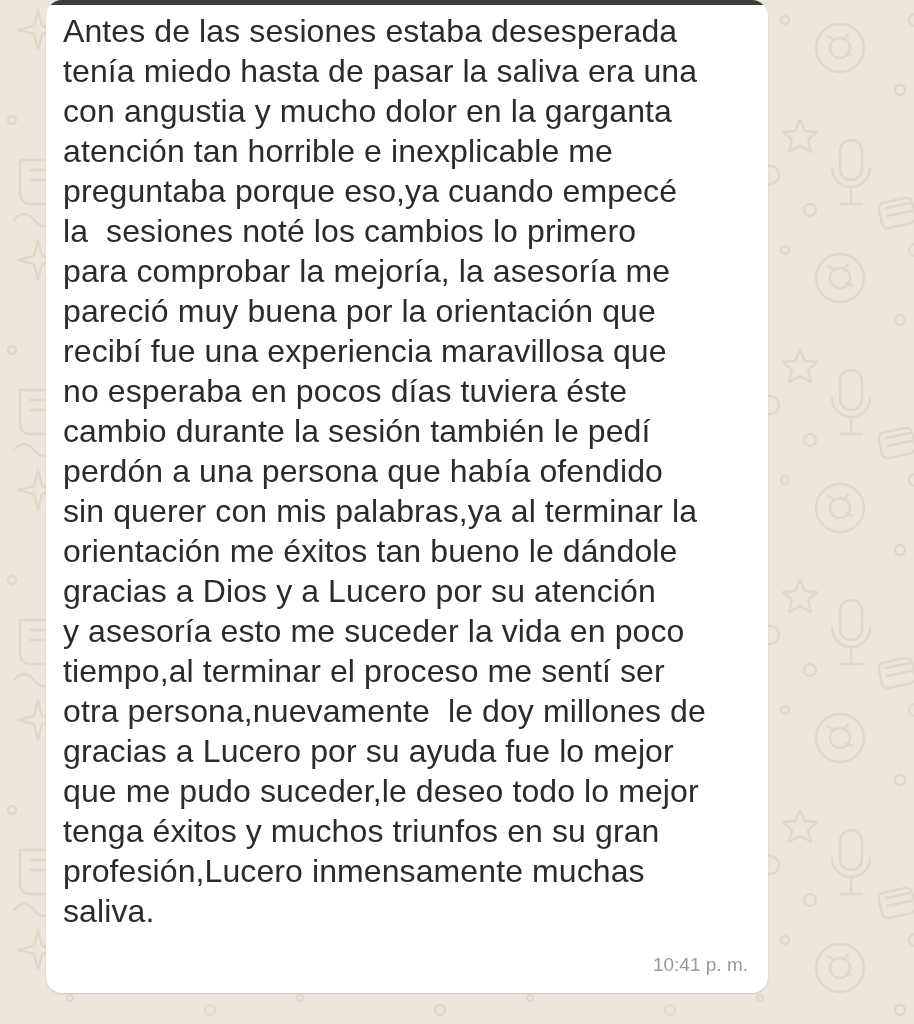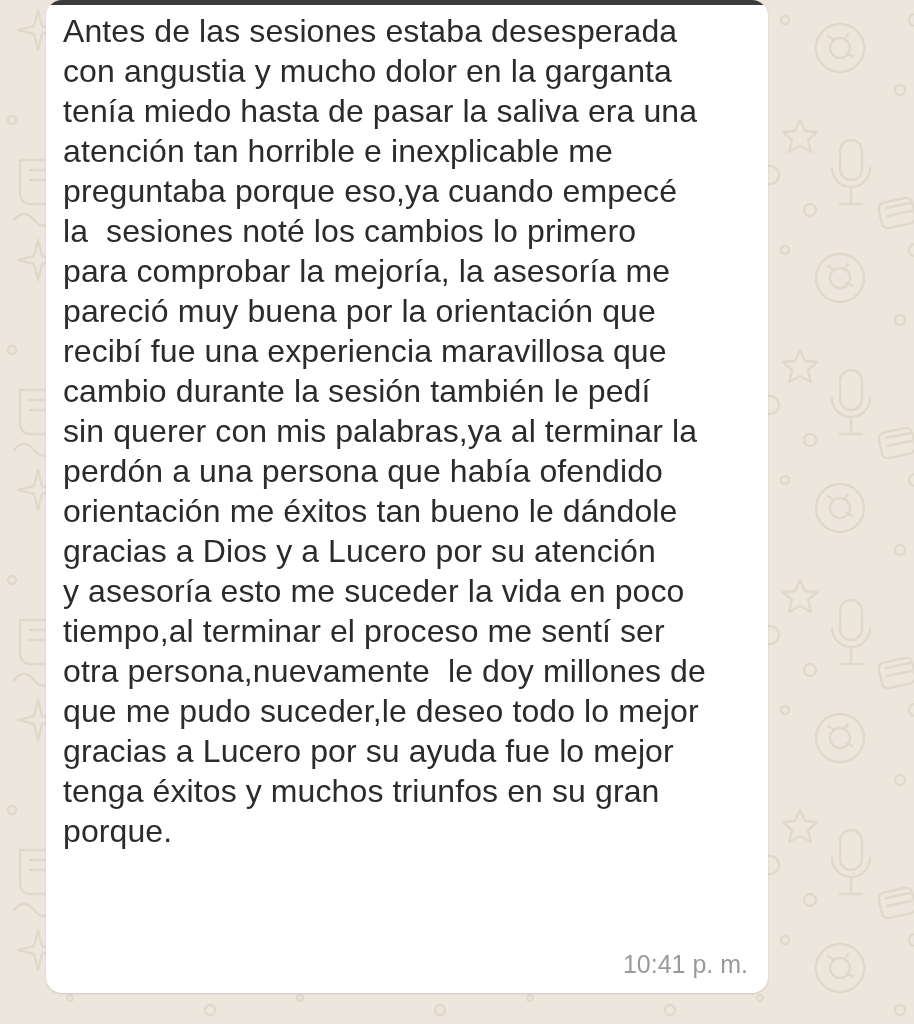--- a/index.html
+++ b/index.html
@@ -50,21 +50,21 @@
   }
   .msg-line{
     white-space:pre;
     height:40px;
   }
   .timestamp{
     position:absolute;
     right:20px;
     bottom:16px;
     color:var(--timestamp);
-    font-size:25px;
+    font-size:19px;
     line-height:25px;
     white-space:pre;
   }
 </style>
 </head>
 <body>
 
 <div class="screen">
 
   <svg class="wallpaper" xmlns="http://www.w3.org/2000/svg" width="914" height="1024">
@@ -100,37 +100,39 @@
         <circle class="dd" cx="225" cy="20" r="6"></circle>
       </pattern>
     </defs>
     <rect x="0" y="0" width="914" height="1024" fill="url(#doodlePat)" opacity="0.85"></rect>
   </svg>
 
   <div class="bubble">
     <div class="crop-strip"></div>
     <div class="msg-text">
         <div class="msg-line">Antes de las sesiones estaba desesperada</div>
+        <div class="msg-line">tenía miedo hasta de pasar la saliva era una</div>
         <div class="msg-line">con angustia y mucho dolor en la garganta</div>
-        <div class="msg-line">tenía miedo hasta de pasar la saliva era una</div>
         <div class="msg-line">atención tan horrible e inexplicable me</div>
         <div class="msg-line">preguntaba porque eso,ya cuando empecé</div>
         <div class="msg-line">la  sesiones noté los cambios lo primero</div>
         <div class="msg-line">para comprobar la mejoría, la asesoría me</div>
         <div class="msg-line">pareció muy buena por la orientación que</div>
         <div class="msg-line">recibí fue una experiencia maravillosa que</div>
+        <div class="msg-line">no esperaba en pocos días tuviera éste</div>
         <div class="msg-line">cambio durante la sesión también le pedí</div>
+        <div class="msg-line">perdón a una persona que había ofendido</div>
         <div class="msg-line">sin querer con mis palabras,ya al terminar la</div>
-        <div class="msg-line">perdón a una persona que había ofendido</div>
         <div class="msg-line">orientación me éxitos tan bueno le dándole</div>
         <div class="msg-line">gracias a Dios y a Lucero por su atención</div>
         <div class="msg-line">y asesoría esto me suceder la vida en poco</div>
         <div class="msg-line">tiempo,al terminar el proceso me sentí ser</div>
         <div class="msg-line">otra persona,nuevamente  le doy millones de</div>
+        <div class="msg-line">gracias a Lucero por su ayuda fue lo mejor</div>
         <div class="msg-line">que me pudo suceder,le deseo todo lo mejor</div>
-        <div class="msg-line">gracias a Lucero por su ayuda fue lo mejor</div>
         <div class="msg-line">tenga éxitos y muchos triunfos en su gran</div>
-        <div class="msg-line">porque.</div>
+        <div class="msg-line">profesión,Lucero inmensamente muchas</div>
+        <div class="msg-line">saliva.</div>
       </div>
     <div class="timestamp">10:41 p. m.</div>
   </div>
 
 </div>
 
 </body></html>

